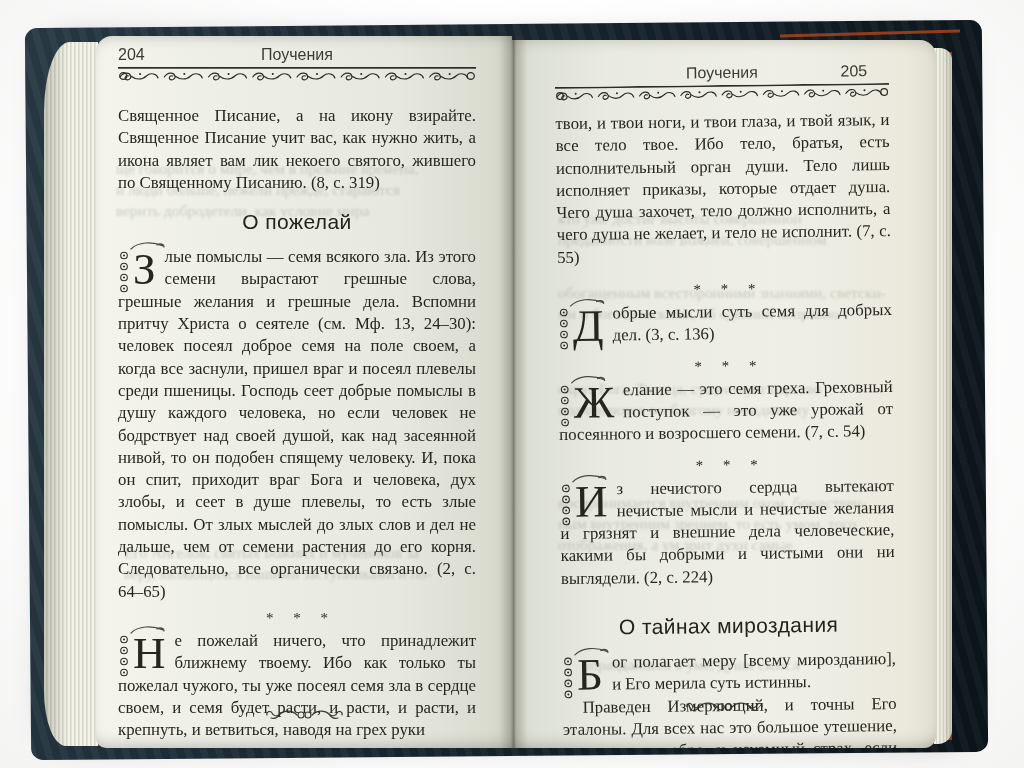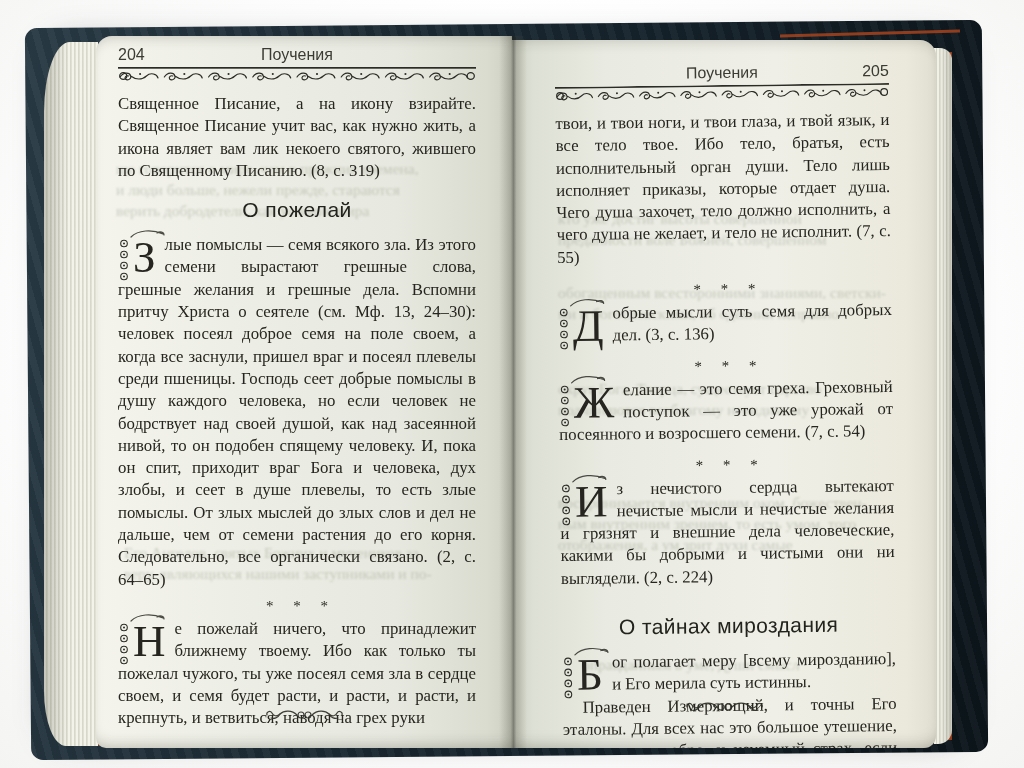--- a/index.html
+++ b/index.html
@@ -67,21 +67,21 @@
   
   .content{position:relative;height:100%;color:#26251f;}
   .content-left{padding:10px 36px 0 22px;}
   .content-right{padding:26px 44px 0 46px;transform:rotate(-0.7deg);transform-origin:12% 40%;}
   .runhead{
     display:flex;align-items:baseline;
     font-family:"Liberation Sans",sans-serif;font-size:16px;color:#3b3b33;
   }
   .runhead .num{width:70px;}
   .runhead .head{flex:1;text-align:center;}
-  .runhead.rh-right .num{text-align:right;}
+  .runhead.rh-right .num{text-align:center;}
   .band{display:block;width:100%;height:16px;margin-top:3px;}
   p.body{margin:0;font-size:16.8px;line-height:22.3px;text-align:justify;}
   p.body.indent{text-indent:20px;}
   .heading{
     font-family:"Liberation Sans",sans-serif;font-size:21px;letter-spacing:.4px;
     text-align:center;color:#23231d;margin:16px 0 12px;
   }
   .sep{
     text-align:center;font-size:15px;letter-spacing:8px;text-indent:8px;
     color:#2b2b24;margin:7px 0 3px;
@@ -182,21 +182,21 @@
     <div class="content content-left">
       <div class="runhead">
         <span class="num">204</span>
         <span class="head">Поучения</span>
         <span class="num"></span>
       </div>
       <svg class="band">
           <use href="#bandsym"></use>
         </svg>
 
-      <p class="body" style="margin-top:10px;">Священное Писание, а на икону взирайте. Священное Писание учит вас, как нужно жить, а икона являет вам лик некоего святого, жившего по Священному Писанию. (8, с. 319)</p>
+      <p class="body" style="margin-top:22px;">Священное Писание, а на икону взирайте. Священное Писание учит вас, как нужно жить, а икона являет вам лик некоего святого, жившего по Священному Писанию. (8, с. 319)</p>
 
       <div class="heading">О пожелай</div>
 
       <p class="body">
         <span class="dcw">
           <svg class="fl">
               <use href="#flsym"></use>
             </svg>
           <svg class="swash">
               <use href="#swashsym"></use>

